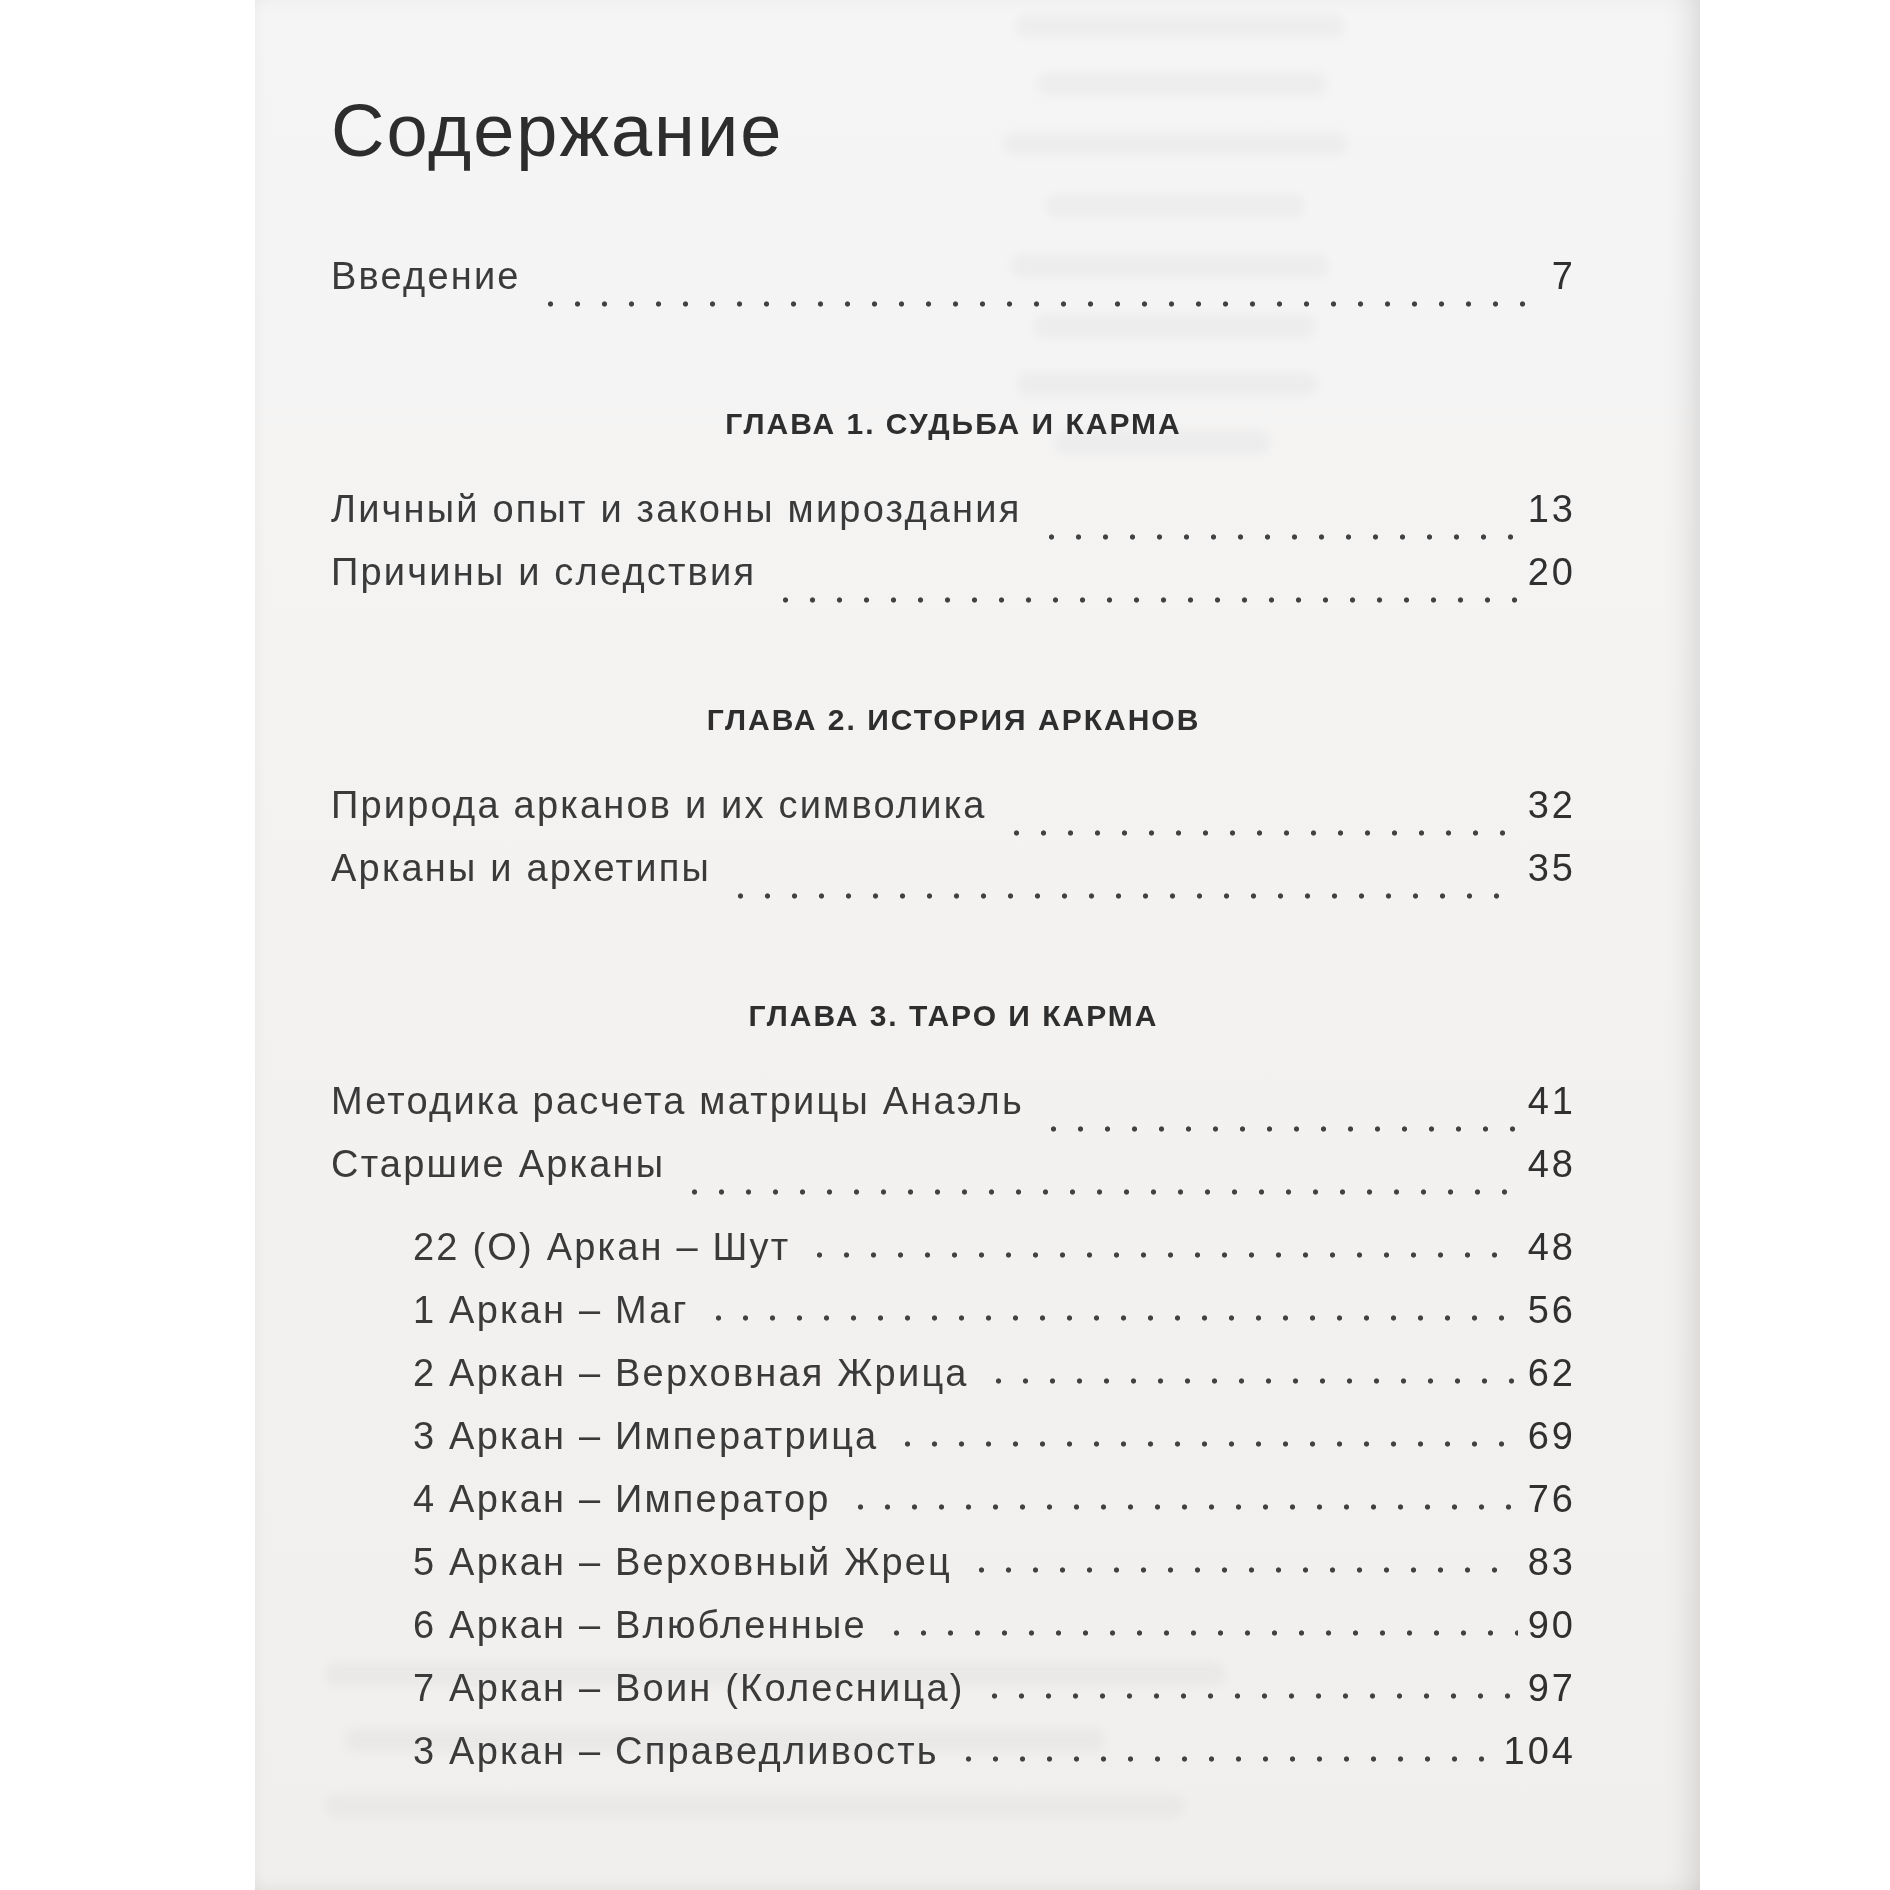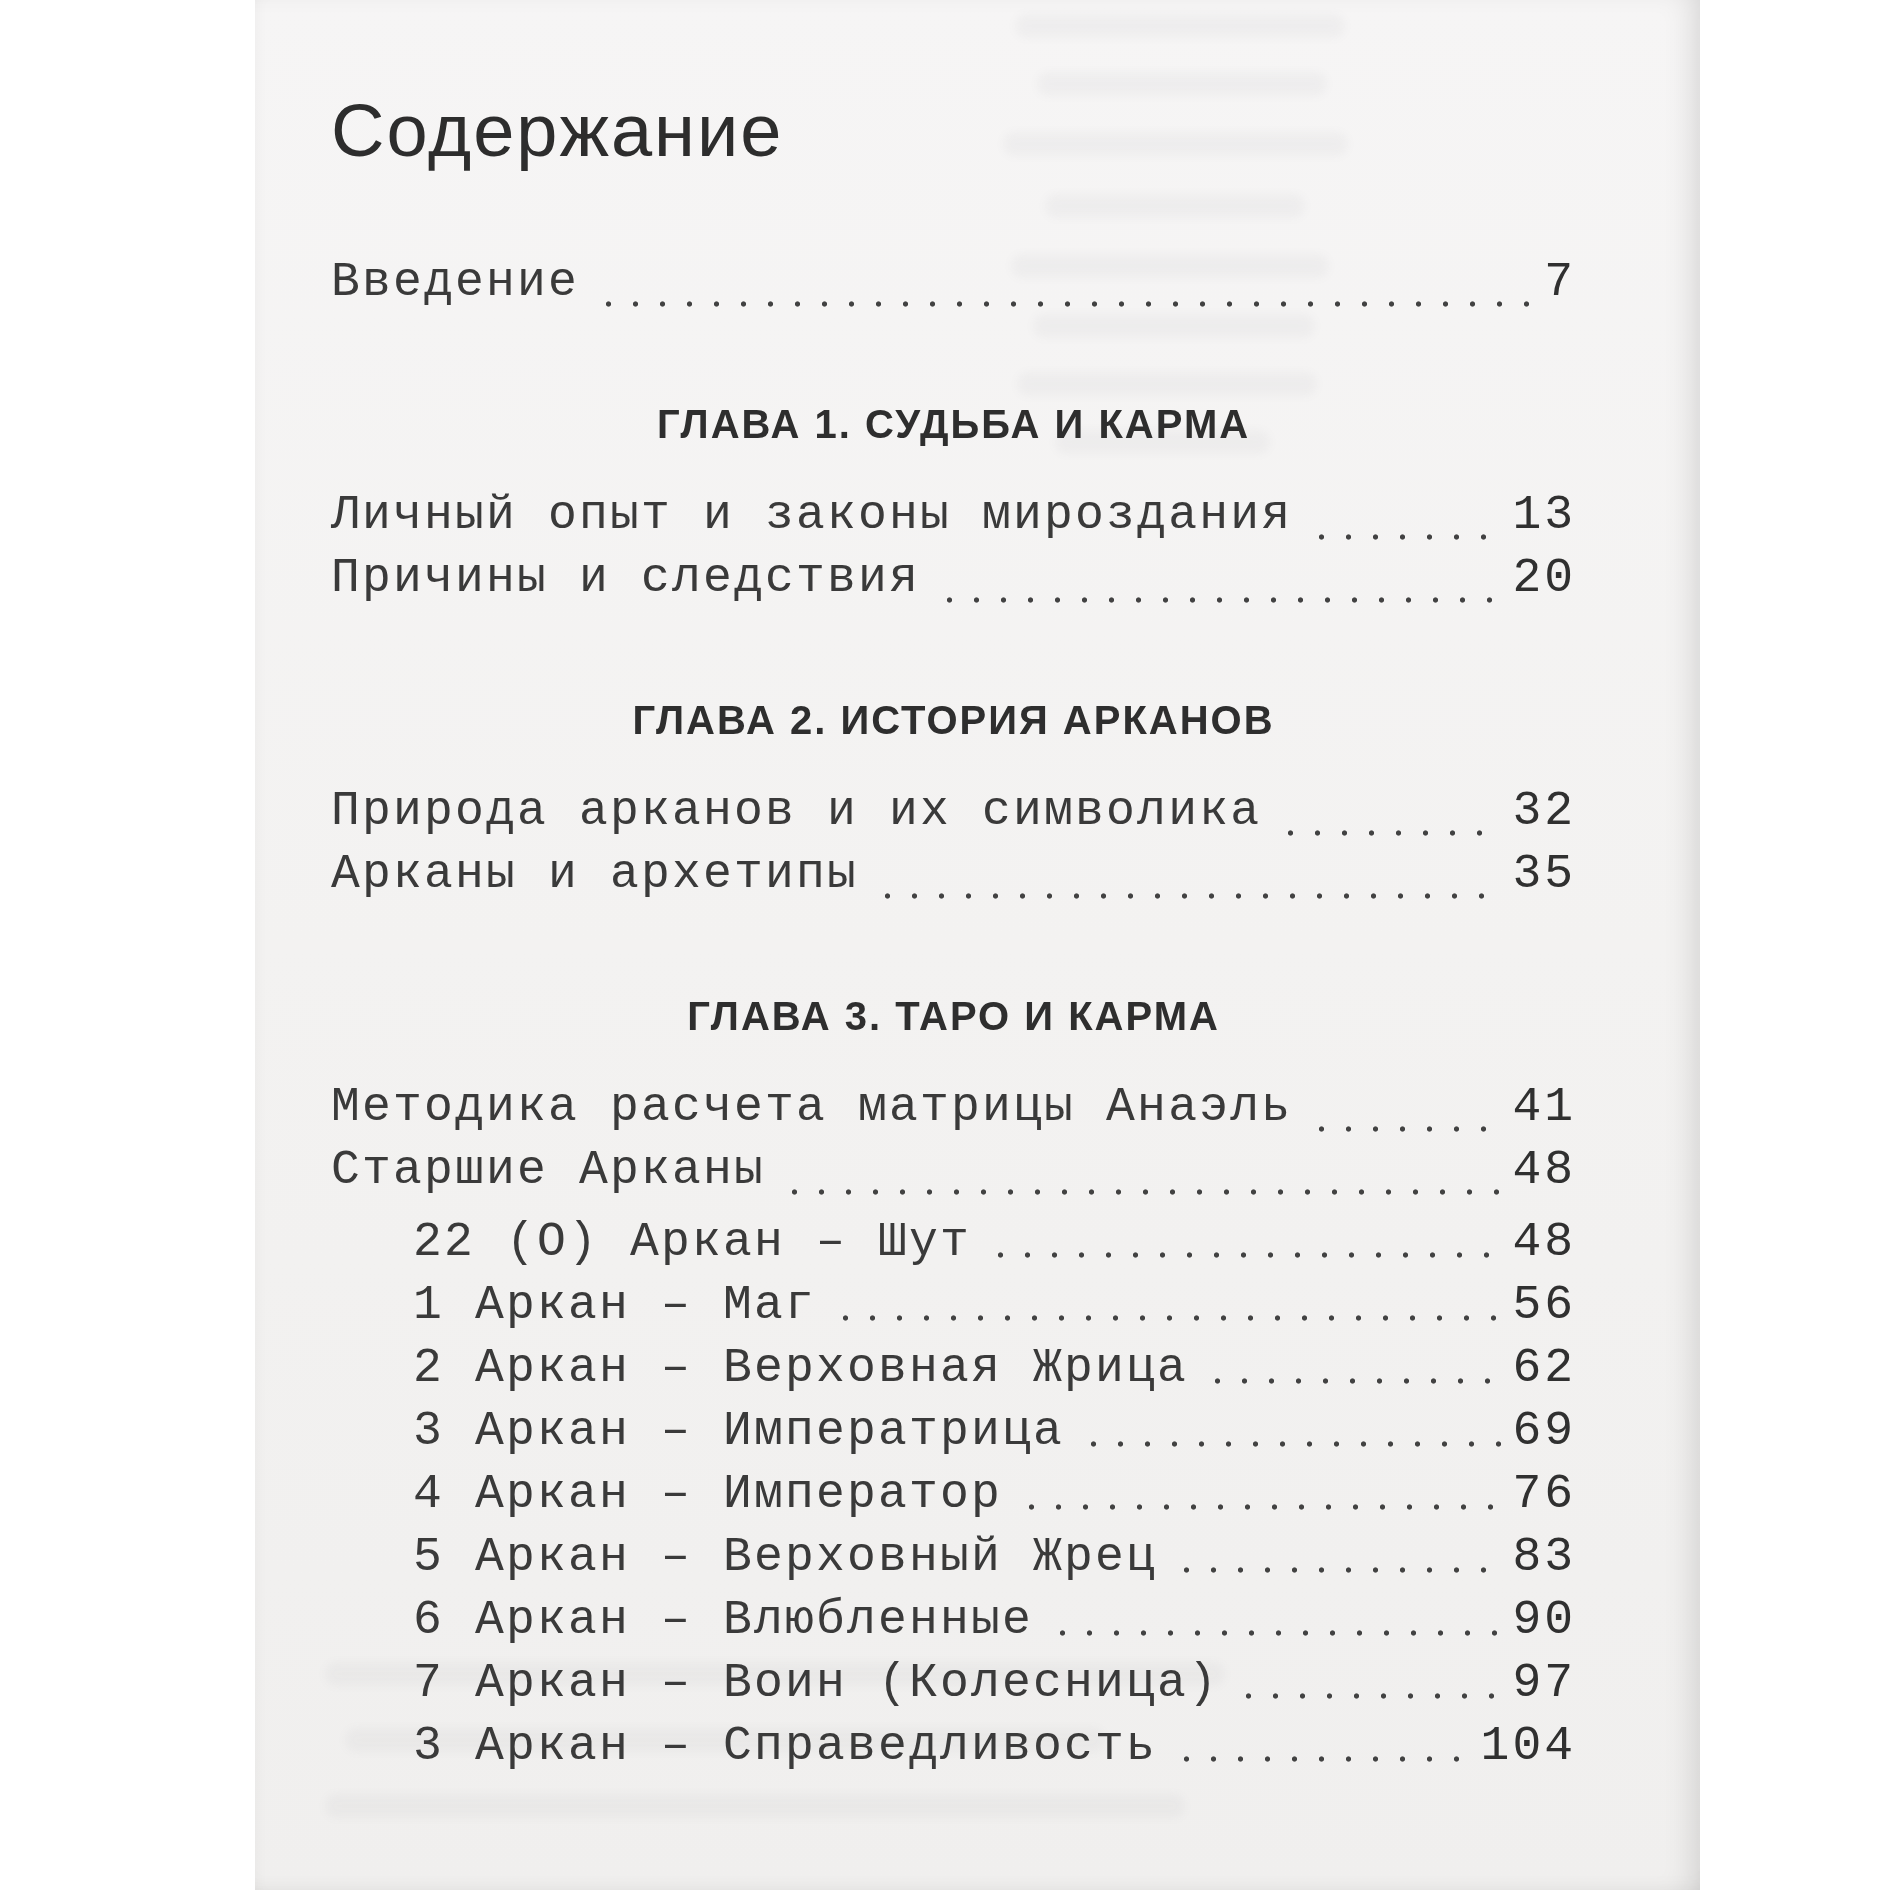--- a/index.html
+++ b/index.html
@@ -39,26 +39,25 @@
     font-weight: 300;
     letter-spacing: 2px;
     color: #2d2d2d;
     line-height: 1.15;
   }
   .toc { margin: 0; }
   .toc-row {
     display: flex;
     align-items: baseline;
     height: 63px;
-    font-size: 48px;
+    font-size: 38px;
     font-weight: 300;
     letter-spacing: 2.2px;
     color: #3a3a3a;
     white-space: nowrap;
-    font-family: Liberation Mono, monospace;
   }
   .toc-row.intro { margin-top: 82px; }
   .toc-row.indent { padding-left: 82px; align-items: flex-end; }
   .toc-label { flex: 0 0 auto; }
   .leader {
     flex: 1 1 auto;
     align-self: stretch;
     margin: 0 10px 0 16px;
     background-image: radial-gradient(circle, #424242 2.2px, rgba(66,66,66,0) 3px);
     background-size: 27px 8px;
@@ -68,21 +67,21 @@
   .toc-page {
     flex: 0 0 auto;
     letter-spacing: 3px;
     color: #303030;
   }
   .chapter-heading {
     margin: 84px 0 42px 0;
     height: 44px;
     line-height: 44px;
     text-align: center;
-    font-size: 40px;
+    font-size: 30px;
     font-weight: 700;
     letter-spacing: 2px;
     color: #2e2e2e;
   }
   
   .ghost { position: absolute; inset: 0; z-index: 1; pointer-events: none; }
   .ghost .g {
     position: absolute;
     height: 24px;
     border-radius: 12px;

